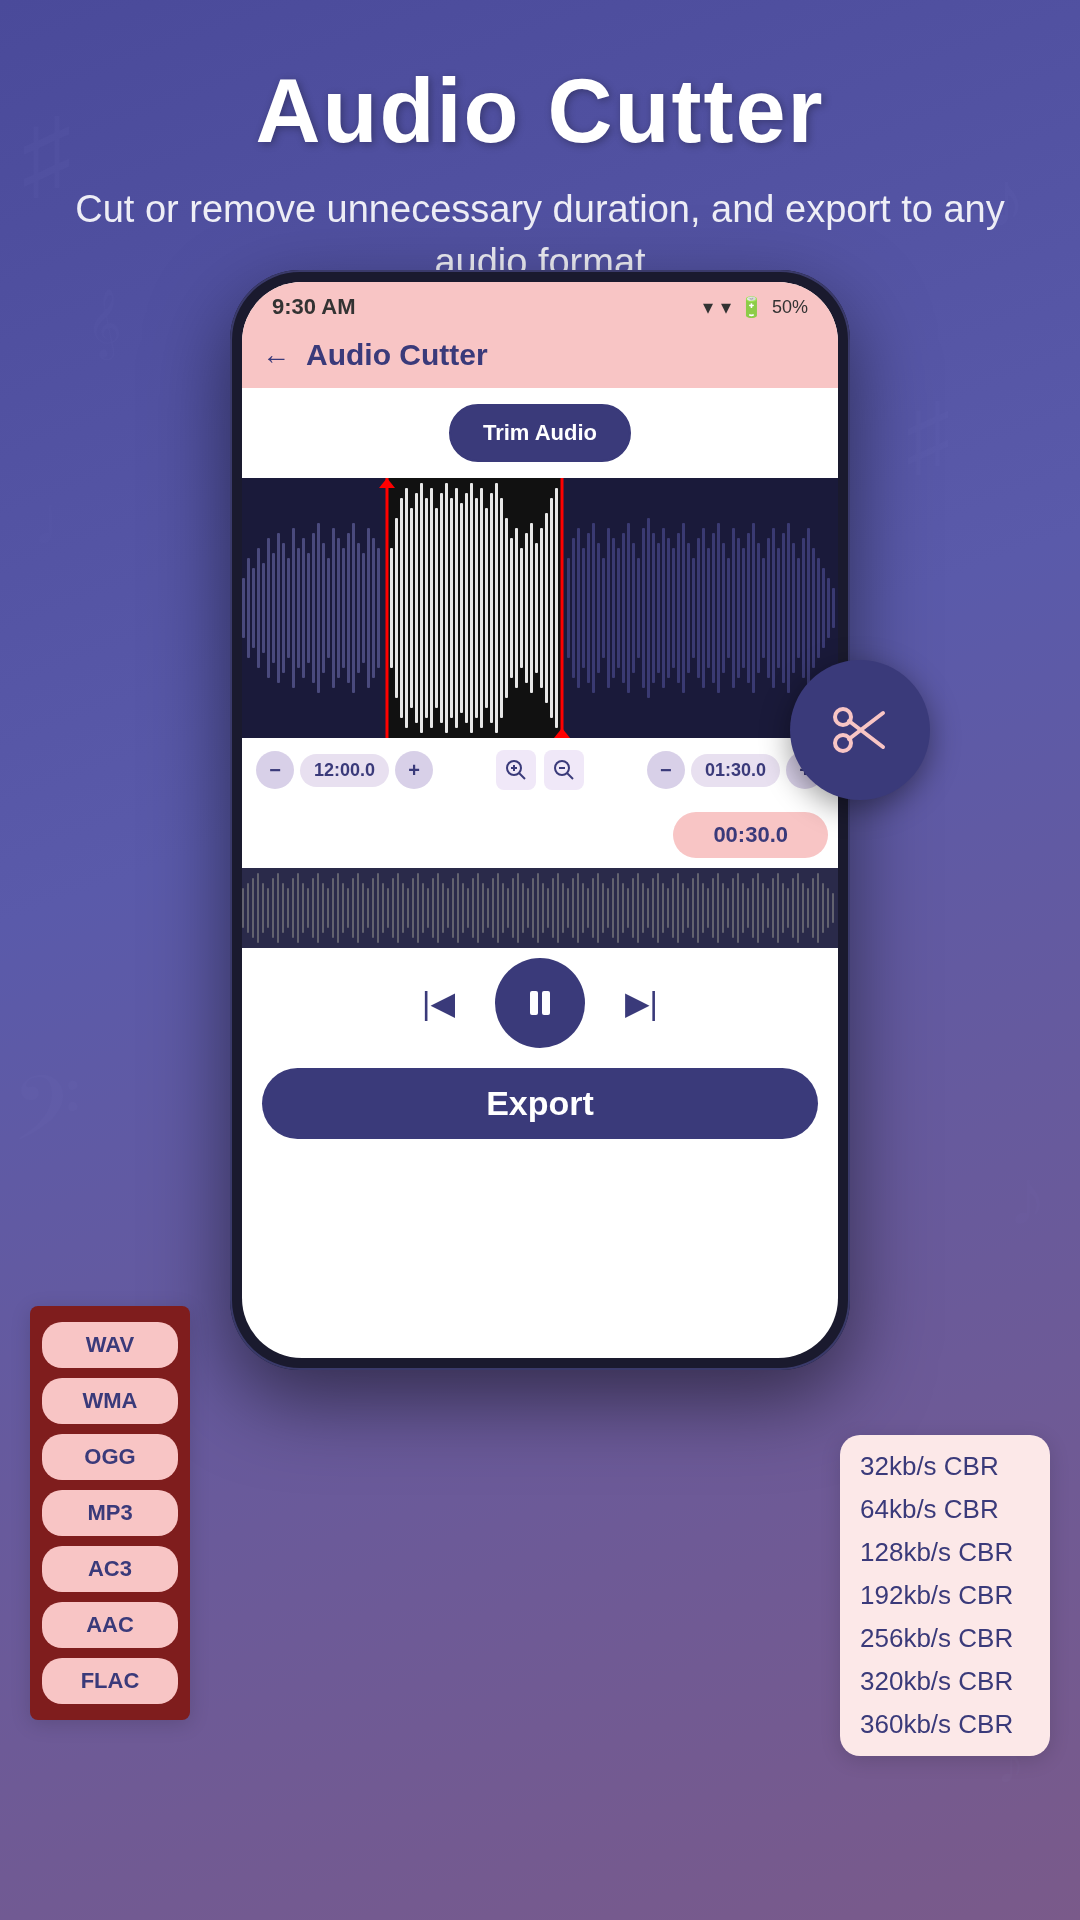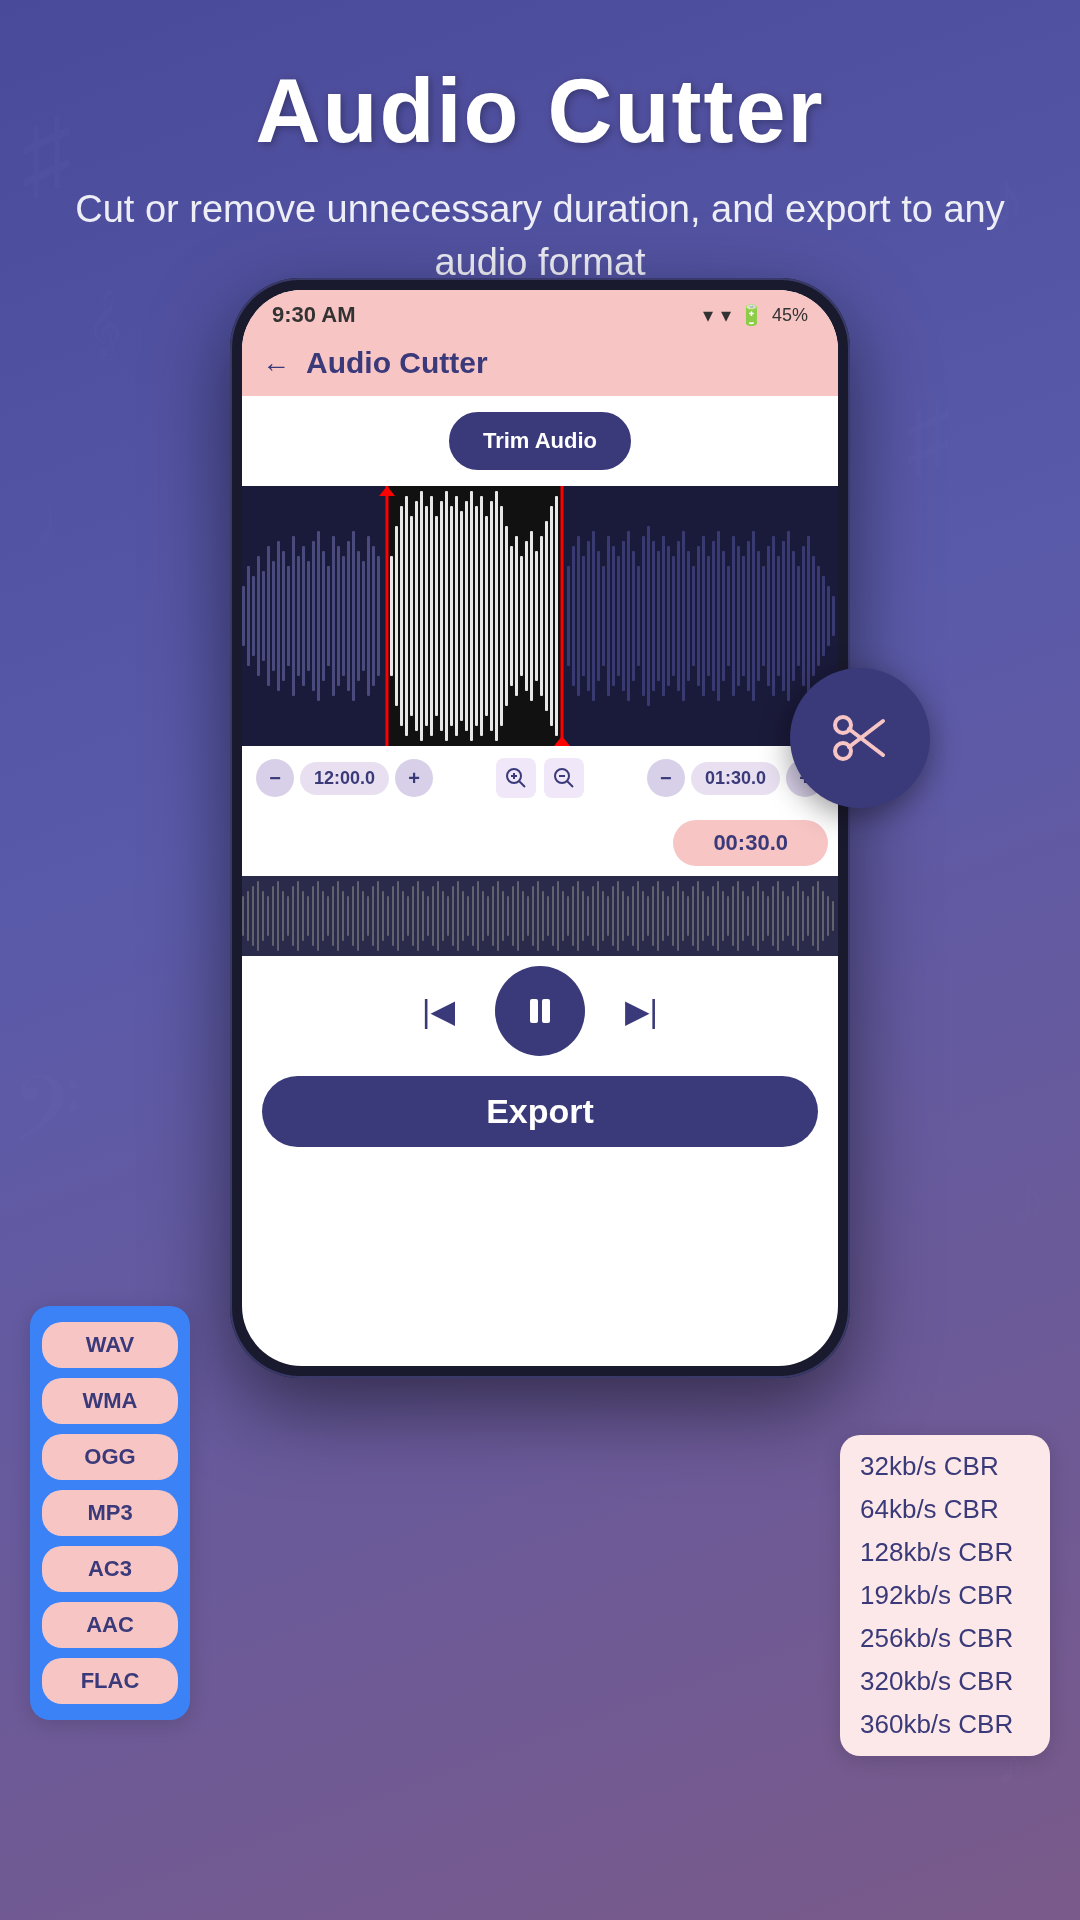--- a/index.html
+++ b/index.html
@@ -44,21 +44,21 @@
     .header-subtitle {
       font-size: 38px;
       font-weight: 400;
       color: rgba(255,255,255,0.9);
       line-height: 1.4;
     }
 
     
     .phone-container {
       position: absolute;
-      top: 278px;
+      top: 270px;
       left: 50%;
       transform: translateX(-50%);
       width: 620px;
       height: 1100px;
     }
     .phone-outer {
       width: 620px;
       height: 1100px;
       background: #1a1a2e;
       border-radius: 70px;
@@ -291,22 +291,22 @@
       justify-content: center;
       box-shadow: 0 8px 30px rgba(0,0,0,0.4);
       z-index: 10;
     }
 
     
     .format-list-left {
       position: absolute;
       left: 30px;
       bottom: 200px;
-      background: #3b82f6;
-      border-radius: 20px;
+      background: #7f1d1d;
+      border-radius: 8px;
       padding: 16px 12px;
       display: flex;
       flex-direction: column;
       gap: 10px;
       min-width: 160px;
       box-shadow: 0 4px 20px rgba(0,0,0,0.15);
     }
     .format-tag {
       background: #f8c5c5;
       border-radius: 20px;
@@ -362,21 +362,21 @@
 <div class="phone-container">
   <div class="phone-outer">
     <div class="phone-inner">
 
       <div class="status-bar">
         <span class="status-time">9:30 AM</span>
         <div class="status-icons">
           <span>▾</span>
           <span>▾</span>
           <span>🔋</span>
-          <span class="battery-text">45%</span>
+          <span class="battery-text">50%</span>
         </div>
       </div>
 
       <div class="app-bar">
         <span class="back-arrow">←</span>
         <span class="app-title">Audio Cutter</span>
       </div>
 
       <div class="tab-section">
         <button class="tab-btn active">Trim Audio</button>

